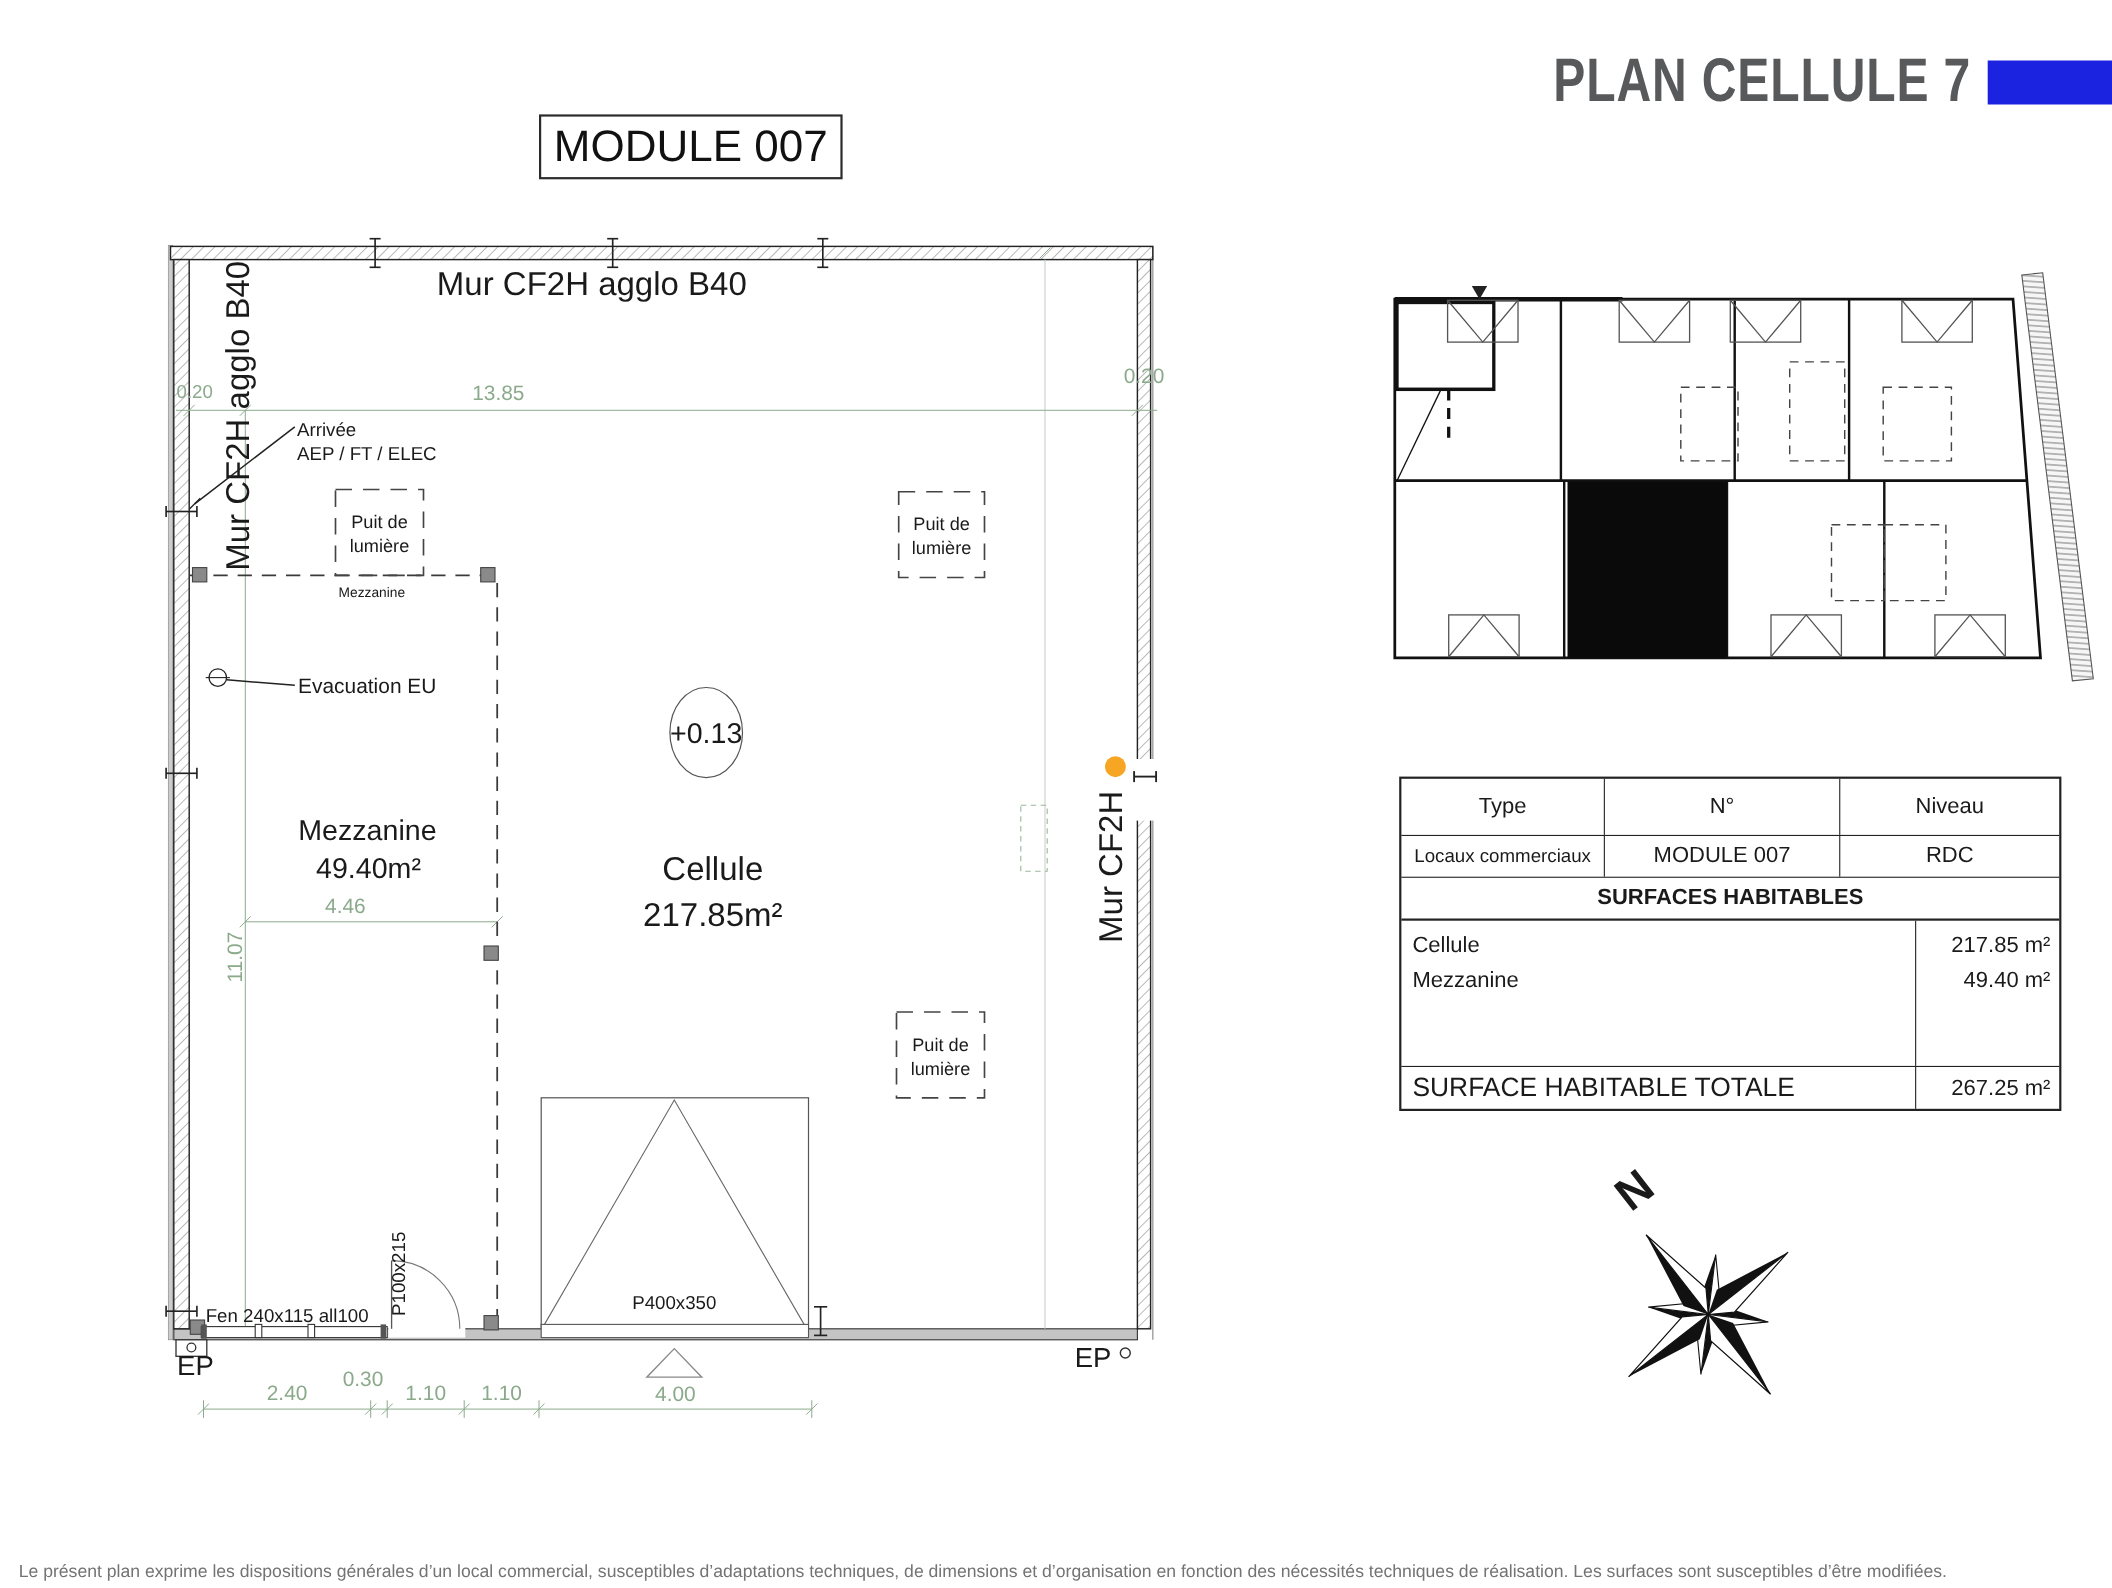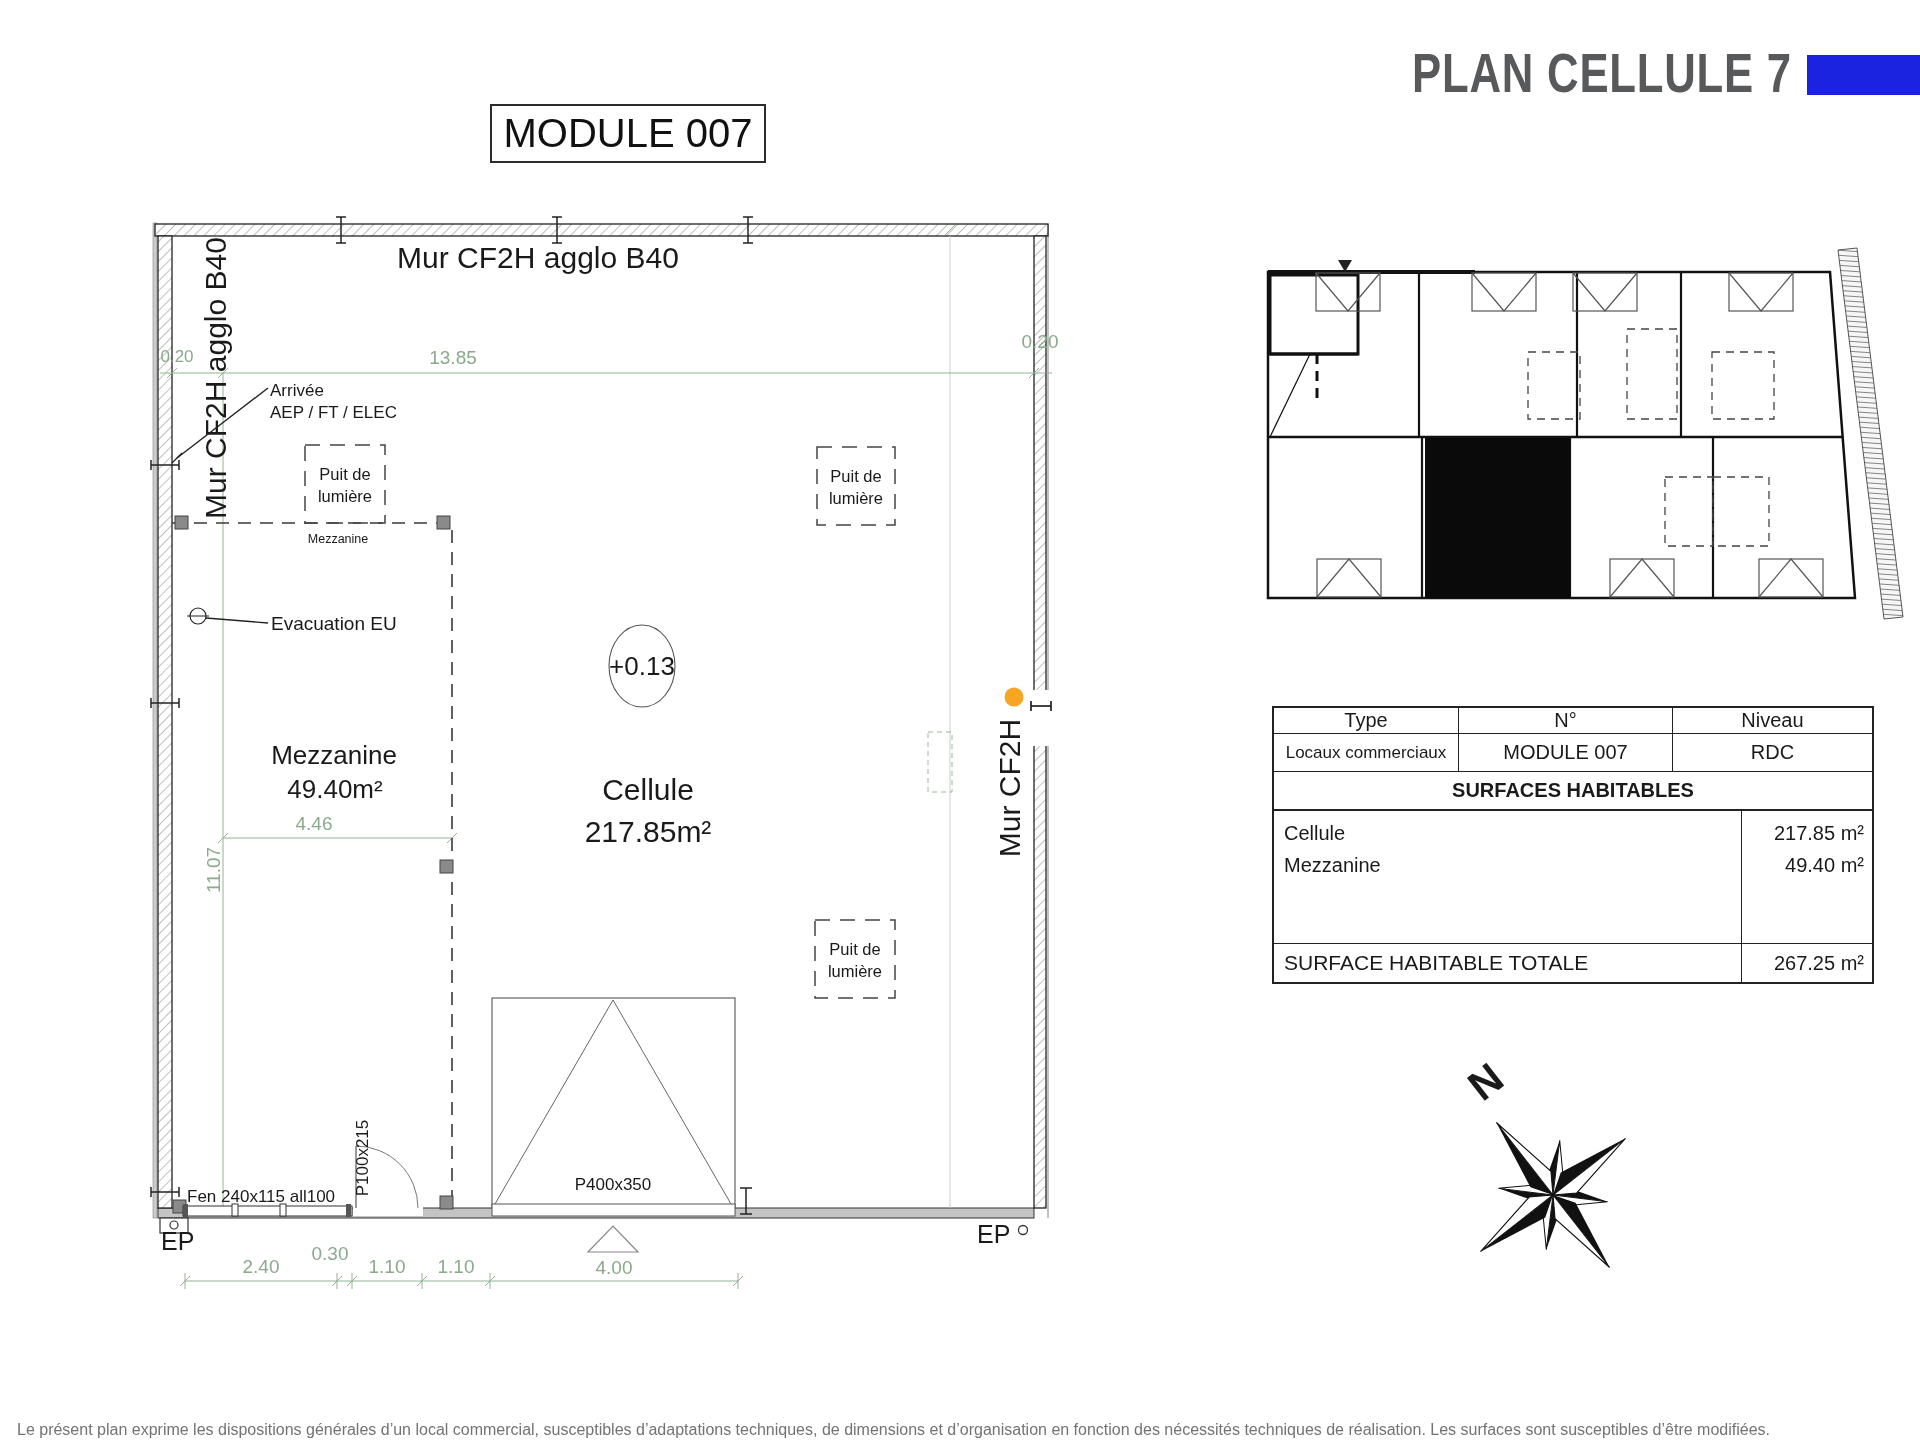--- a/index.html
+++ b/index.html
@@ -13,29 +13,29 @@
   #page-title{top:40px;right:128px;font-size:56px;font-weight:bold;color:#58595B;
       transform:scaleX(0.78);transform-origin:100% 50%;letter-spacing:1px;white-space:nowrap;}
   #title-bar{left:1807px;top:55px;width:113px;height:40px;background:#1C23E0;}
   
   #surface-table{left:1272px;top:706px;width:602px;border:2px solid #222;box-sizing:border-box;
       font-size:20px;}
   .trow{display:flex;border-bottom:1.5px solid #222;box-sizing:border-box;}
   .tcell{box-sizing:border-box;display:flex;align-items:center;justify-content:center;}
   .c1{width:184px;} .c2{width:215px;border-left:1.5px solid #222;border-right:1.5px solid #222;}
   .c3{flex:1;}
-  .hrow{height:26px;} .drow{height:38px;} .srow{height:39px;border-bottom:2.5px solid #222;font-weight:bold;}
+  .hrow{height:52px;} .drow{height:38px;} .srow{height:39px;border-bottom:2.5px solid #222;font-weight:bold;}
   .body-row{height:132px;display:flex;border-bottom:1.5px solid #222;}
   .body-left{width:467px;box-sizing:border-box;padding:6px 0 0 10px;}
   .body-left div{line-height:32px;}
   .body-right{flex:1;border-left:1.5px solid #222;box-sizing:border-box;
       padding:6px 8px 0 0;text-align:right;}
   .body-right div{line-height:32px;}
   .total-row{height:38px;display:flex;border-bottom:0;}
-  .total-left{width:467px;box-sizing:border-box;padding-left:10px;display:flex;align-items:center;font-size:21px;}
+  .total-left{width:467px;box-sizing:border-box;padding-left:10px;display:flex;align-items:center;font-size:24px;}
   .total-right{flex:1;border-left:1.5px solid #222;box-sizing:border-box;padding-right:8px;
       display:flex;align-items:center;justify-content:flex-end;text-align:center;}
   
   #footer-note{left:17px;top:1421px;font-size:16px;color:#737373;white-space:nowrap;}
   svg text{font-family:"Liberation Sans", sans-serif;fill:#1a1a1a;}
   svg .green{fill:#8BA98B;}
 </style>
 </head>
 <body>
 

